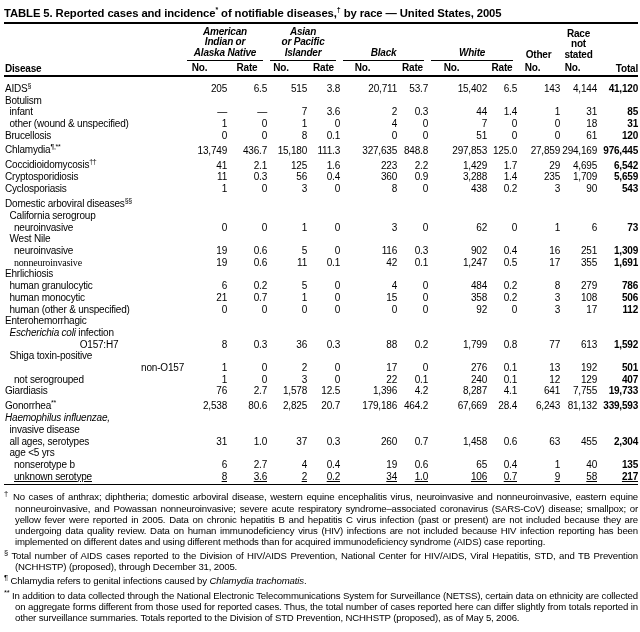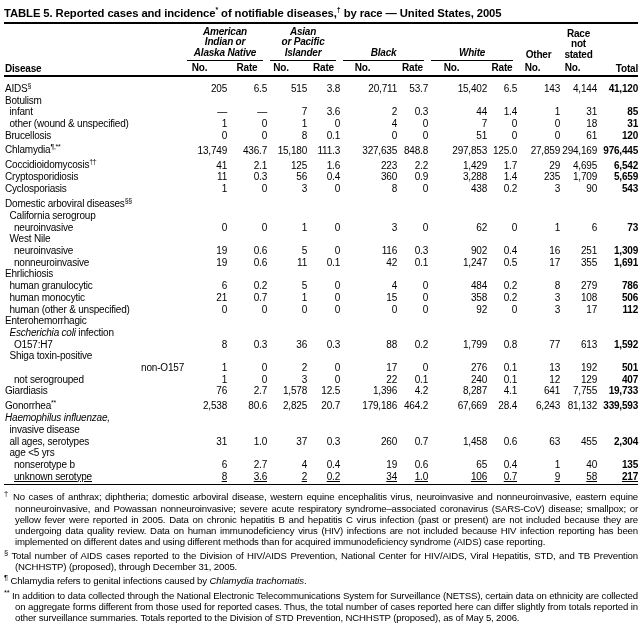--- a/index.html
+++ b/index.html
@@ -313,21 +313,21 @@
           <td class="num">0</td>
           <td class="num">116</td>
           <td class="num">0.3</td>
           <td class="num">902</td>
           <td class="num">0.4</td>
           <td class="num">16</td>
           <td class="num">251</td>
           <td class="num total">1,309</td>
         </tr>
         <tr>
-          <td class="disease" style="padding-left: 10px;"><span>nonneuroinvasive</span></td>
+          <td class="disease" style="padding-left: 10px; font-family: Liberation Serif, serif;"><span>nonneuroinvasive</span></td>
           <td class="num">19</td>
           <td class="num">0.6</td>
           <td class="num">11</td>
           <td class="num">0.1</td>
           <td class="num">42</td>
           <td class="num">0.1</td>
           <td class="num">1,247</td>
           <td class="num">0.5</td>
           <td class="num">17</td>
           <td class="num">355</td>
@@ -411,21 +411,21 @@
           <td class="num"></td>
           <td class="num"></td>
           <td class="num"></td>
           <td class="num"></td>
           <td class="num"></td>
           <td class="num"></td>
           <td class="num"></td>
           <td class="num total"></td>
         </tr>
         <tr>
-          <td class="disease" style="padding-left: 10px;"><span>O157:H7</span></td>
+          <td class="disease" style="padding-left: 10px; text-align: center;"><span>O157:H7</span></td>
           <td class="num">8</td>
           <td class="num">0.3</td>
           <td class="num">36</td>
           <td class="num">0.3</td>
           <td class="num">88</td>
           <td class="num">0.2</td>
           <td class="num">1,799</td>
           <td class="num">0.8</td>
           <td class="num">77</td>
           <td class="num">613</td>

